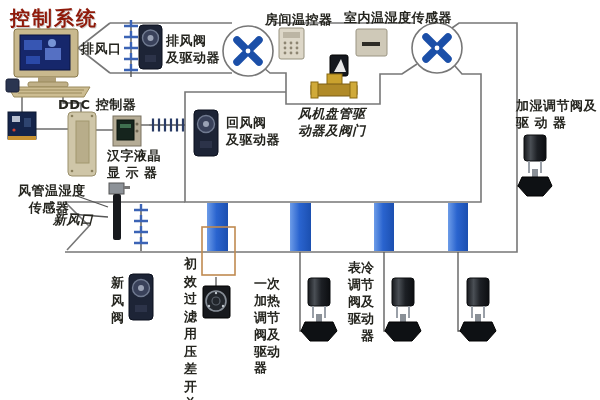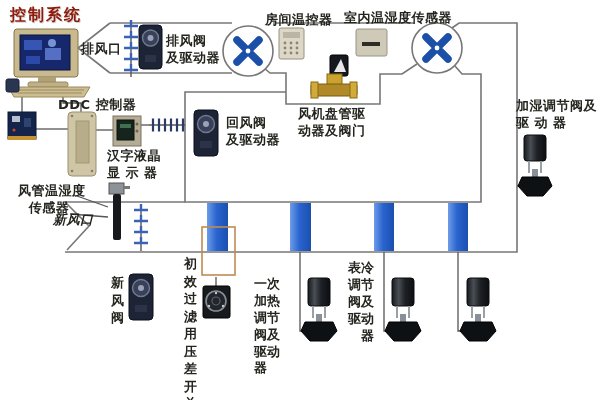--- a/index.html
+++ b/index.html
@@ -13,21 +13,21 @@
     line-height:1.3;white-space:nowrap;letter-spacing:.5px;
   }
   .lbl.center{text-align:center;}
   .vcol{ 
     white-space:normal;width:13px;word-break:break-all;line-height:1.35;letter-spacing:0;
   }
   .v2col{ 
     white-space:normal;width:26px;word-break:break-all;line-height:1.3;letter-spacing:0;
   }
   .title{
-    position:absolute;left:10px;top:5px;font-size:16px;font-weight:bold;
+    position:absolute;left:10px;top:5px;font-size:20px;font-weight:bold;
     color:#8f1a0a;letter-spacing:2px;text-shadow:1px 1px 0 rgba(0,0,0,.18);
   }
 </style>
 </head>
 <body>
 
 <div class="stage">
 
 <svg width="600" height="400" viewBox="0 0 600 400">
   <defs>
@@ -263,21 +263,21 @@
 <div class="lbl" style="left:107px;top:148px;">
   <div>汉字液晶</div>
   <div>显 示 器</div>
 </div>
 
 <div class="lbl" style="left:226px;top:115px;">
   <div>回风阀</div>
   <div>及驱动器</div>
 </div>
 
-<div class="lbl center" style="left:298px;top:106px;width:64px;">
+<div class="lbl center" style="left:298px;top:106px;width:64px;font-style:italic;">
   <div>风机盘管驱</div>
   <div>动器及阀门</div>
 </div>
 
 <div class="lbl" style="left:516px;top:98px;">
   <div>加湿调节阀及</div>
   <div>驱  动  器</div>
 </div>
 
 <div class="lbl center" style="left:18px;top:183px;width:62px;">

